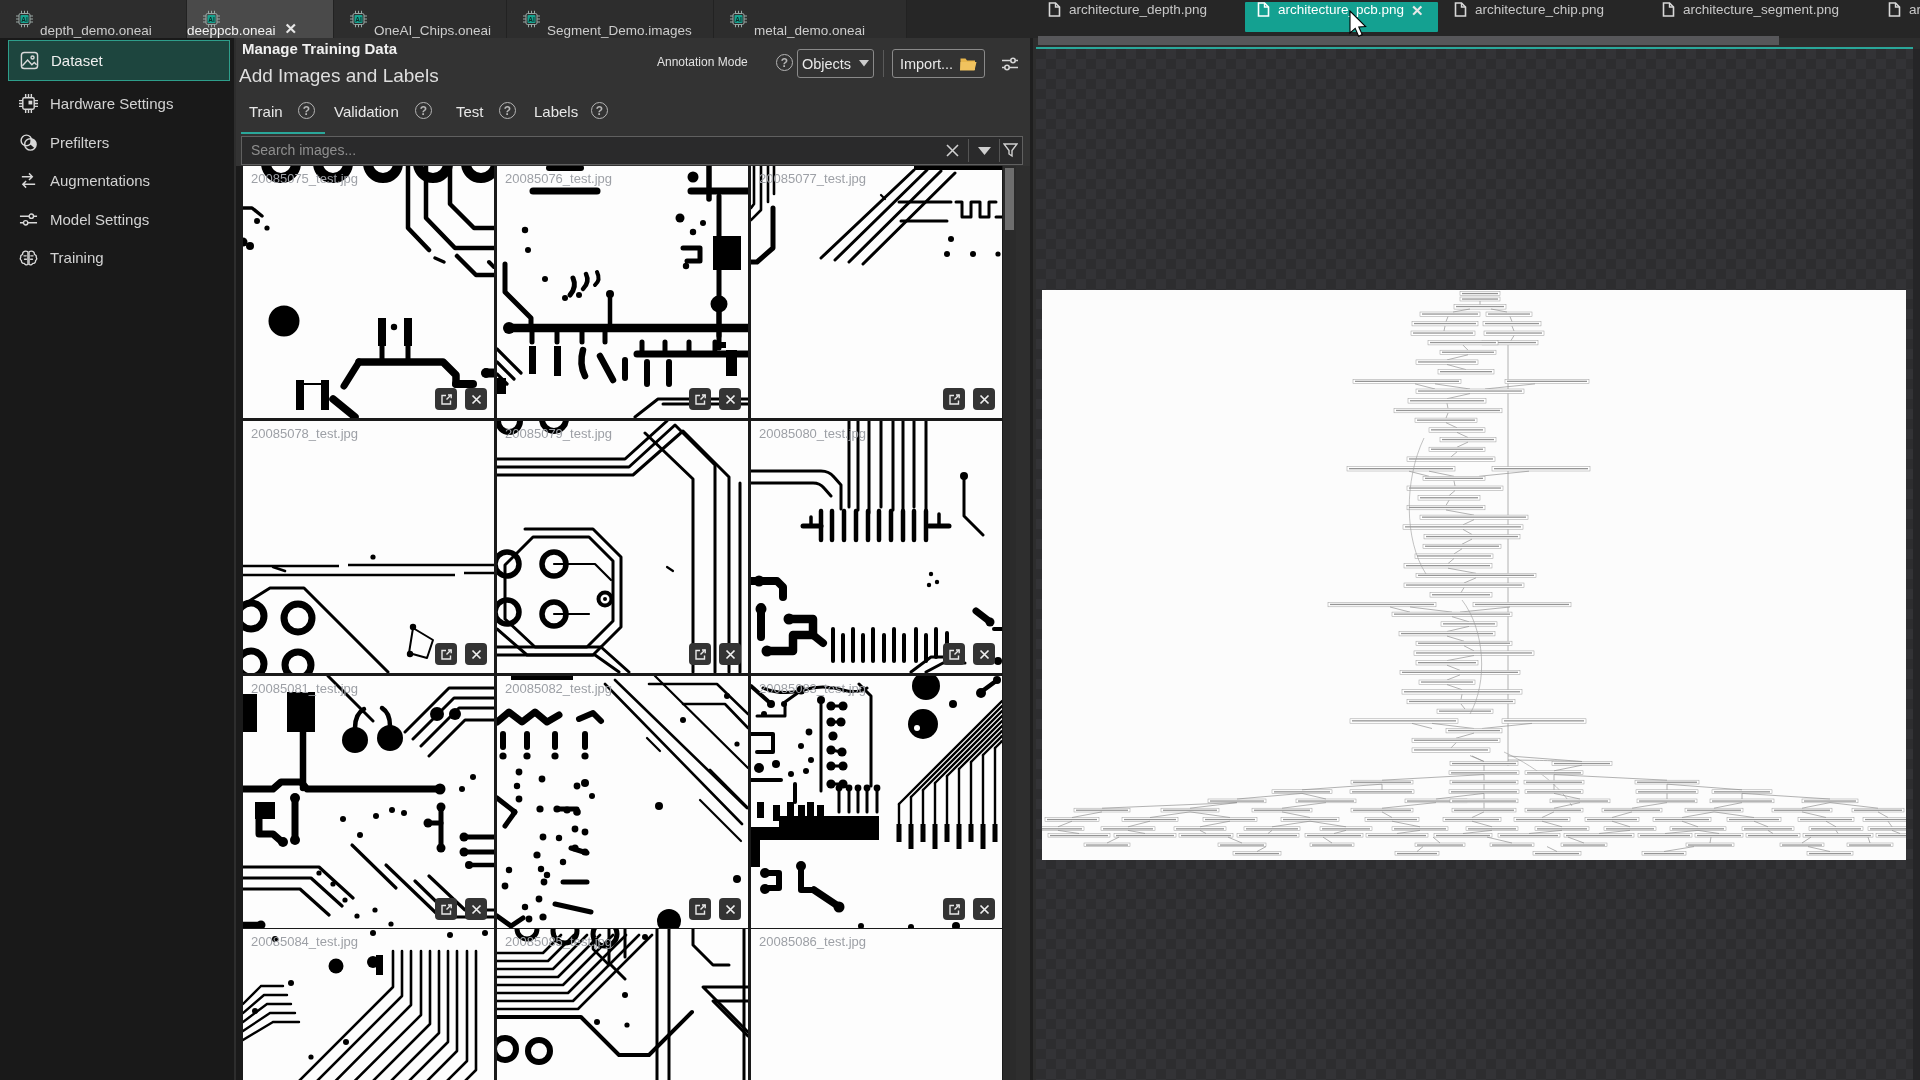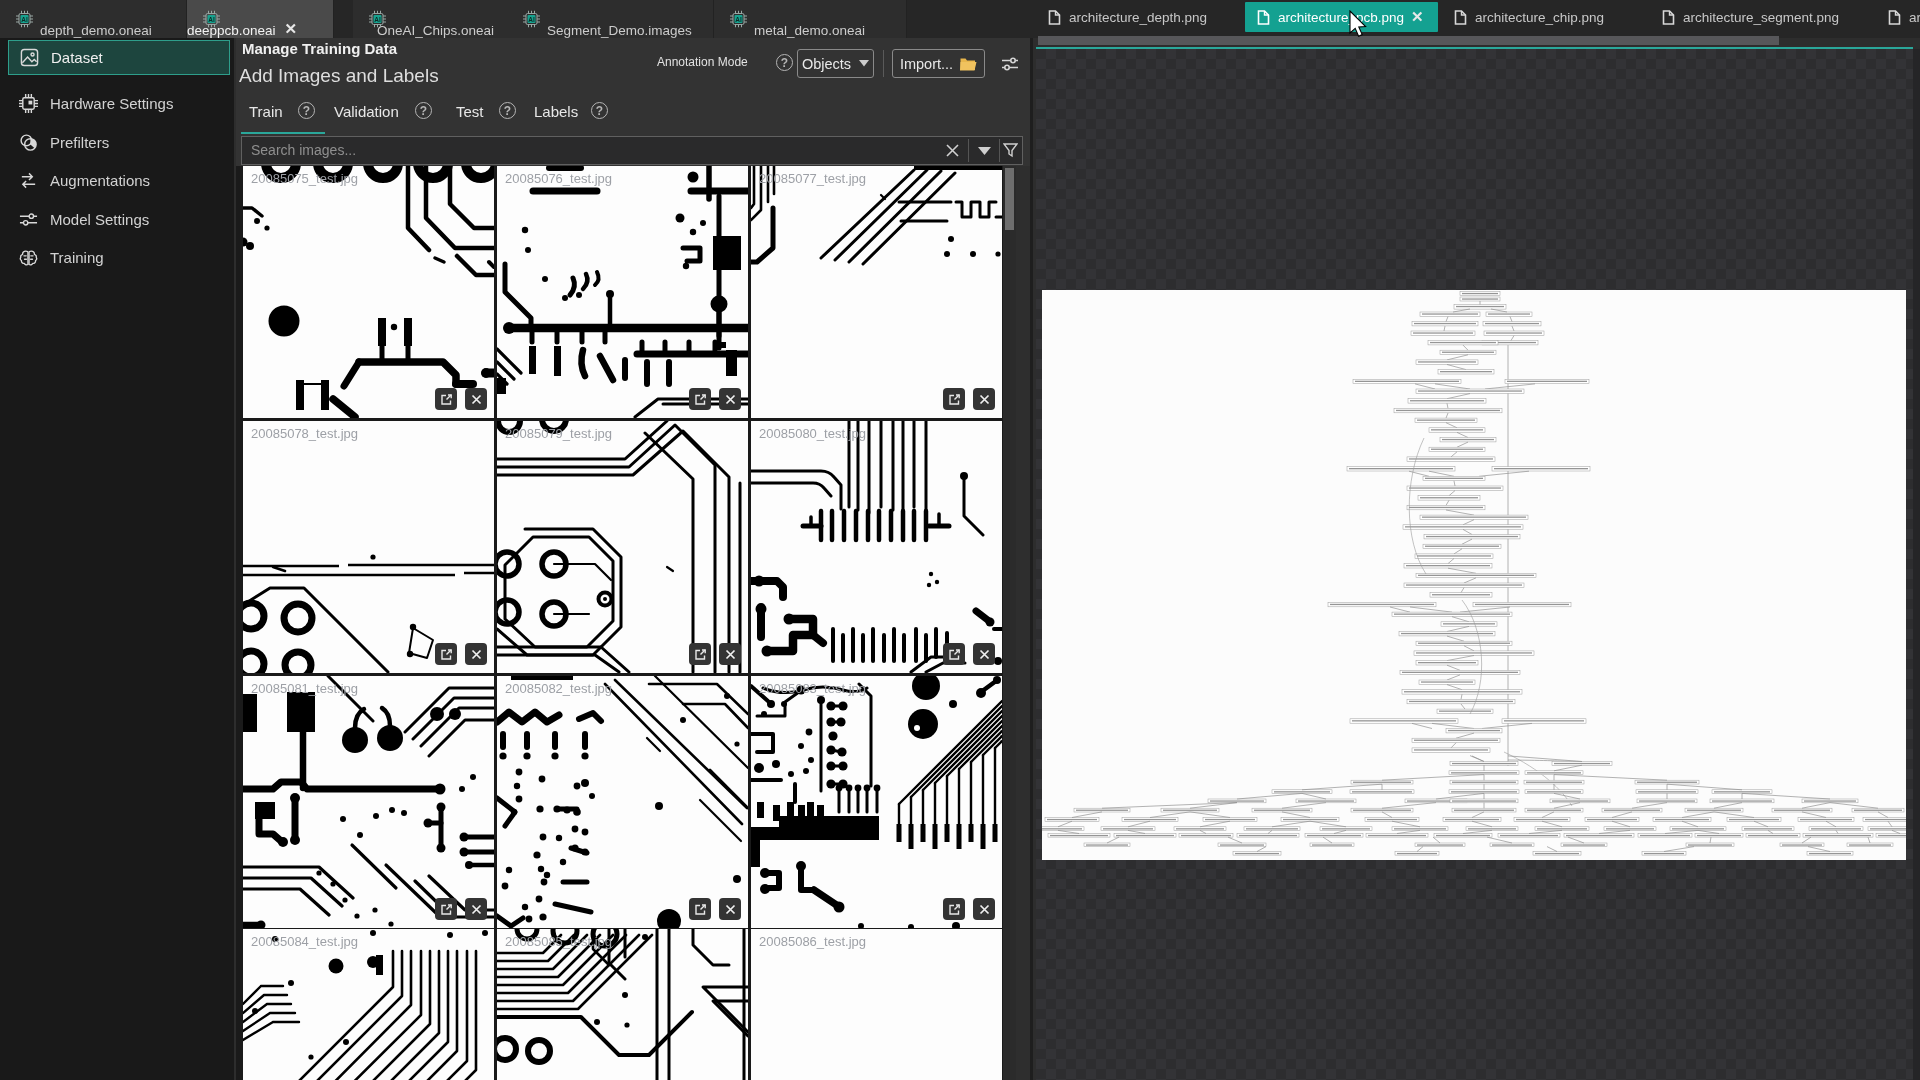--- a/index.html
+++ b/index.html
@@ -4,29 +4,29 @@
 *{margin:0;padding:0;box-sizing:border-box}
 html,body{width:1920px;height:1080px;overflow:hidden;background:#2d2d2d;
  font-family:"Liberation Sans",sans-serif;}
 #app{position:relative;width:1920px;height:1080px;background:#2d2d2d;}
 .abs{position:absolute}
 
 #topbar{position:absolute;left:0;top:0;width:1920px;height:38px;background:#262626;}
 .ltab{position:absolute;top:0;height:38px;display:flex;align-items:flex-end;background:#2d2d2d;
  color:#cccccc;font-size:13.5px;border-right:1px solid #222;}
 .ltab.active{background:#4a4a4a;color:#f2f2f2;}
-.rtab{position:absolute;top:2px;height:30px;display:flex;align-items:center;background:#262626;
+.rtab{position:absolute;top:2px;height:30px;display:flex;background:#262626;
  color:#c8c8c8;font-size:13.5px;}
 .rtab.active{background:#14a191;color:#fff;border-radius:1px;}
 .xclose{font-size:15px;margin-left:9px;color:#e8e8e8;font-weight:bold}
 
 #sidebar{position:absolute;left:0;top:38px;width:234px;height:1042px;background:#191919;}
 .sitem{position:absolute;left:8px;width:222px;height:39px;display:flex;align-items:center;color:#d2d2d2;font-size:15px;}
 .sitem .ic{width:19px;height:19px;margin-left:11px;margin-right:12px;flex:none}
-.sitem.sel{background:#1d453e;border:1px solid #2e9e8b;color:#efefef;height:35px;}
+.sitem.sel{background:#1d453e;border:1px solid #2e9e8b;color:#efefef;height:41px;}
 
 #mid{position:absolute;left:236px;top:38px;width:794px;height:1042px;background:#333333;}
 #grid{position:absolute;left:0px;top:128px;width:780px;height:914px;background:#1a1a1a;}
 .cell{position:absolute;width:251px;background:#fdfdfd;overflow:hidden}
 .fname{position:absolute;left:8px;top:5px;font-size:13px;color:#9da0a6;z-index:5}
 .cbtn{position:absolute;width:22px;height:22px;background:#343434;border-radius:4px;z-index:6;
  display:flex;align-items:center;justify-content:center}
 .hdr{color:#f0f0f0}
 .btn{position:absolute;border:1px solid #8a8a8a;border-radius:3px;color:#e8e8e8;
  font-size:14.5px;display:flex;align-items:center;justify-content:center;background:#333}
@@ -56,21 +56,21 @@
 <g stroke="#9aa8a5" stroke-width="1" fill="none">
 <rect x="3" y="3" width="11" height="11" rx="1.5"></rect>
 <path d="M5.5 0v3M8.5 0v3M11.5 0v3M5.5 14v3M8.5 14v3M11.5 14v3M0 5.5h3M0 8.5h3M0 11.5h3M14 5.5h3M14 8.5h3M14 11.5h3"></path>
 </g>
 <rect x="4.5" y="4.5" width="8" height="8" rx="1" fill="#17a28f"></rect>
 <text x="8.5" y="11" font-size="6.5" fill="#0b2e28" text-anchor="middle" font-weight="bold" font-family="Liberation Sans">AI</text>
 </svg>
       <span>deeppcb.oneai</span>
       <span class="xclose">✕</span>
     </div>
-    <div class="ltab" style="left:353px;width:173px;padding-left:24px">
+    <div class="ltab" style="left:334px;width:173px;padding-left:40px">
       <svg class="abs" style="left:16px;top:50%;transform:translateY(-50%)" width="17" height="17" viewBox="0 0 17 17">
 <g stroke="#9aa8a5" stroke-width="1" fill="none">
 <rect x="3" y="3" width="11" height="11" rx="1.5"></rect>
 <path d="M5.5 0v3M8.5 0v3M11.5 0v3M5.5 14v3M8.5 14v3M11.5 14v3M0 5.5h3M0 8.5h3M0 11.5h3M14 5.5h3M14 8.5h3M14 11.5h3"></path>
 </g>
 <rect x="4.5" y="4.5" width="8" height="8" rx="1" fill="#17a28f"></rect>
 <text x="8.5" y="11" font-size="6.5" fill="#0b2e28" text-anchor="middle" font-weight="bold" font-family="Liberation Sans">AI</text>
 </svg>
       <span>OneAI_Chips.oneai</span>
     </div>

